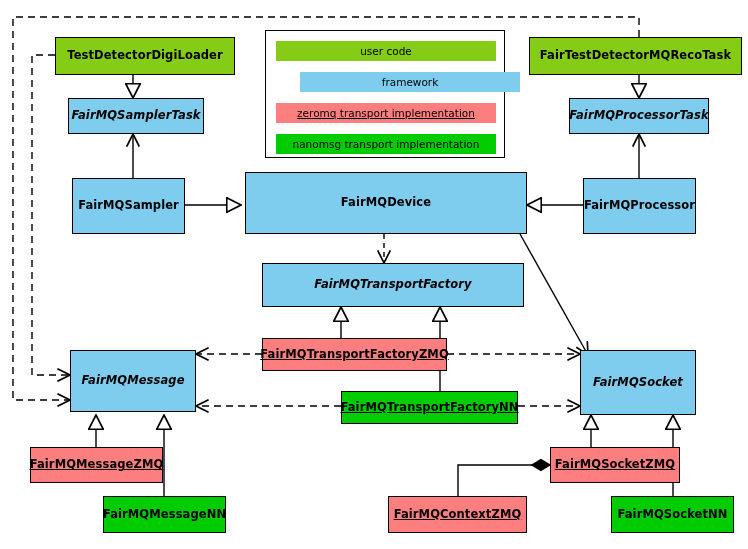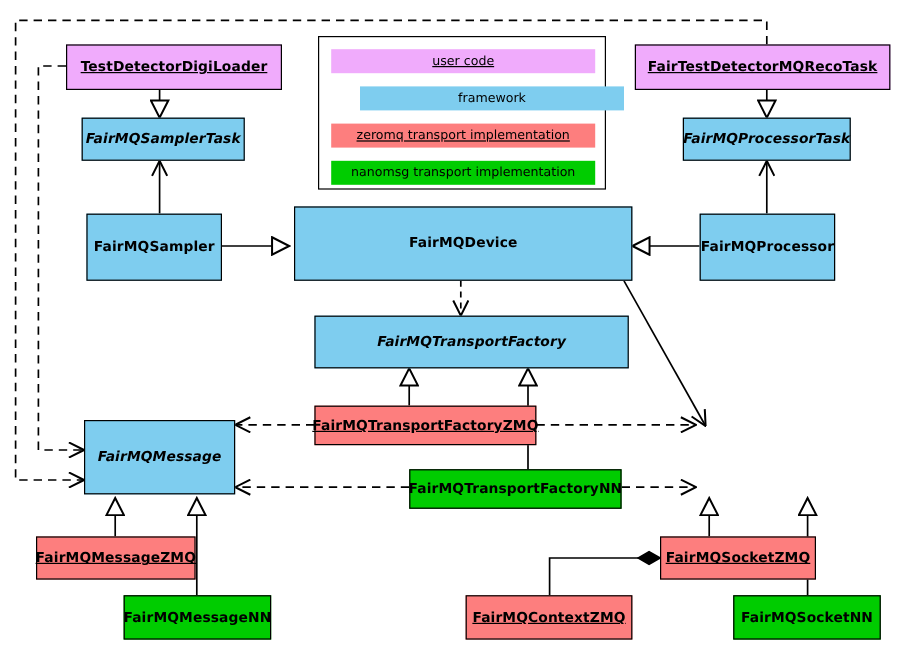--- a/index.html
+++ b/index.html
@@ -33,21 +33,21 @@
     color: #000000;
     font-size: 11.5px;
     font-weight: bold;
     letter-spacing: 0.1px;
     line-height: 1.15;
     z-index: 2;
   }
   .node.italic {
     font-style: italic;
   }
-  .fill-user      { background: #f0abfc; text-decoration: underline; }
+  .fill-user      { background: #84cc16; }
   .fill-framework { background: #7ecdef; }
   .fill-zmq       { background: #fd7e7e; text-decoration: underline; }
   .fill-nn        { background: #00cc00; }
 
   
   .legend {
     position: absolute;
     left: 265px;
     top: 30px;
     width: 240px;
@@ -155,24 +155,25 @@
   <div class="node fill-framework" style="left:72px;  top:178px; width:113px; height:56px;">FairMQSampler</div>
 
   <div class="node fill-framework" style="left:245px; top:172px; width:282px; height:62px;">FairMQDevice</div>
 
   <div class="node fill-framework" style="left:583px; top:178px; width:113px; height:56px;">FairMQProcessor</div>
 
   <div class="node fill-framework italic" style="left:262px; top:263px; width:262px; height:44px;">FairMQTransportFactory</div>
 
   <div class="node fill-zmq" style="left:262px; top:338px; width:185px; height:33px;">FairMQTransportFactoryZMQ</div>
 
-  <div class="node fill-nn" style="left:341px; top:391px; width:177px; height:33px;">FairMQTransportFactoryNN</div>
+  <div class="node fill-nn" style="left:341px; top:391px; width:177px; height:33px;text-decoration:underline;">FairMQTransportFactoryNN</div>
 
   <div class="node fill-framework italic" style="left:70px;  top:350px; width:126px; height:62px;">FairMQMessage</div>
 
+  <div class="node fill-framework italic" style="left:580px; top:350px; width:116px; height:65px;">FairMQSocket</div>
 
   <div class="node fill-zmq" style="left:30px;  top:447px; width:133px; height:36px;">FairMQMessageZMQ</div>
 
   <div class="node fill-nn" style="left:103px; top:496px; width:123px; height:37px;">FairMQMessageNN</div>
 
   <div class="node fill-zmq" style="left:550px; top:447px; width:130px; height:36px;">FairMQSocketZMQ</div>
 
   <div class="node fill-nn" style="left:611px; top:496px; width:123px; height:37px;">FairMQSocketNN</div>
 
   <div class="node fill-zmq" style="left:388px; top:496px; width:139px; height:37px;">FairMQContextZMQ</div>

